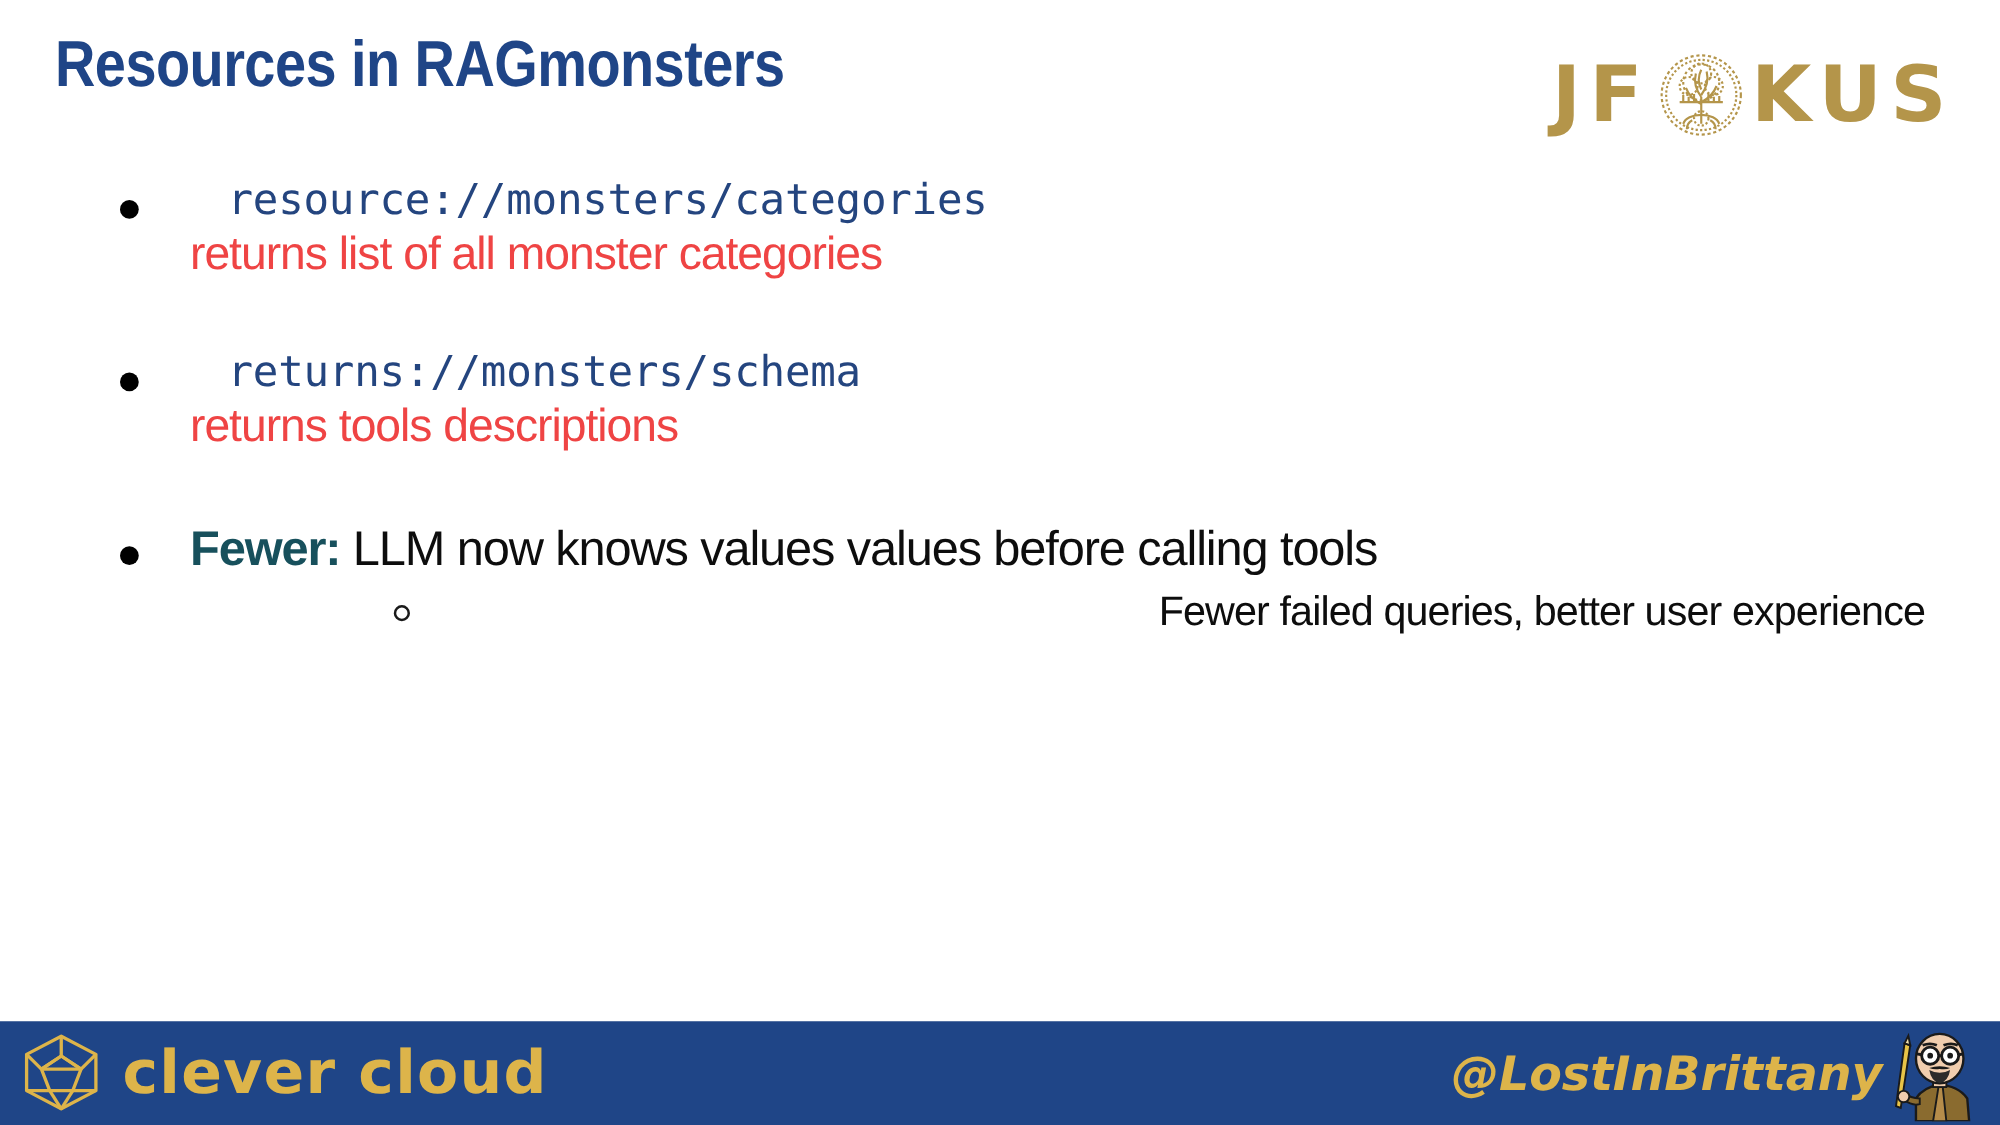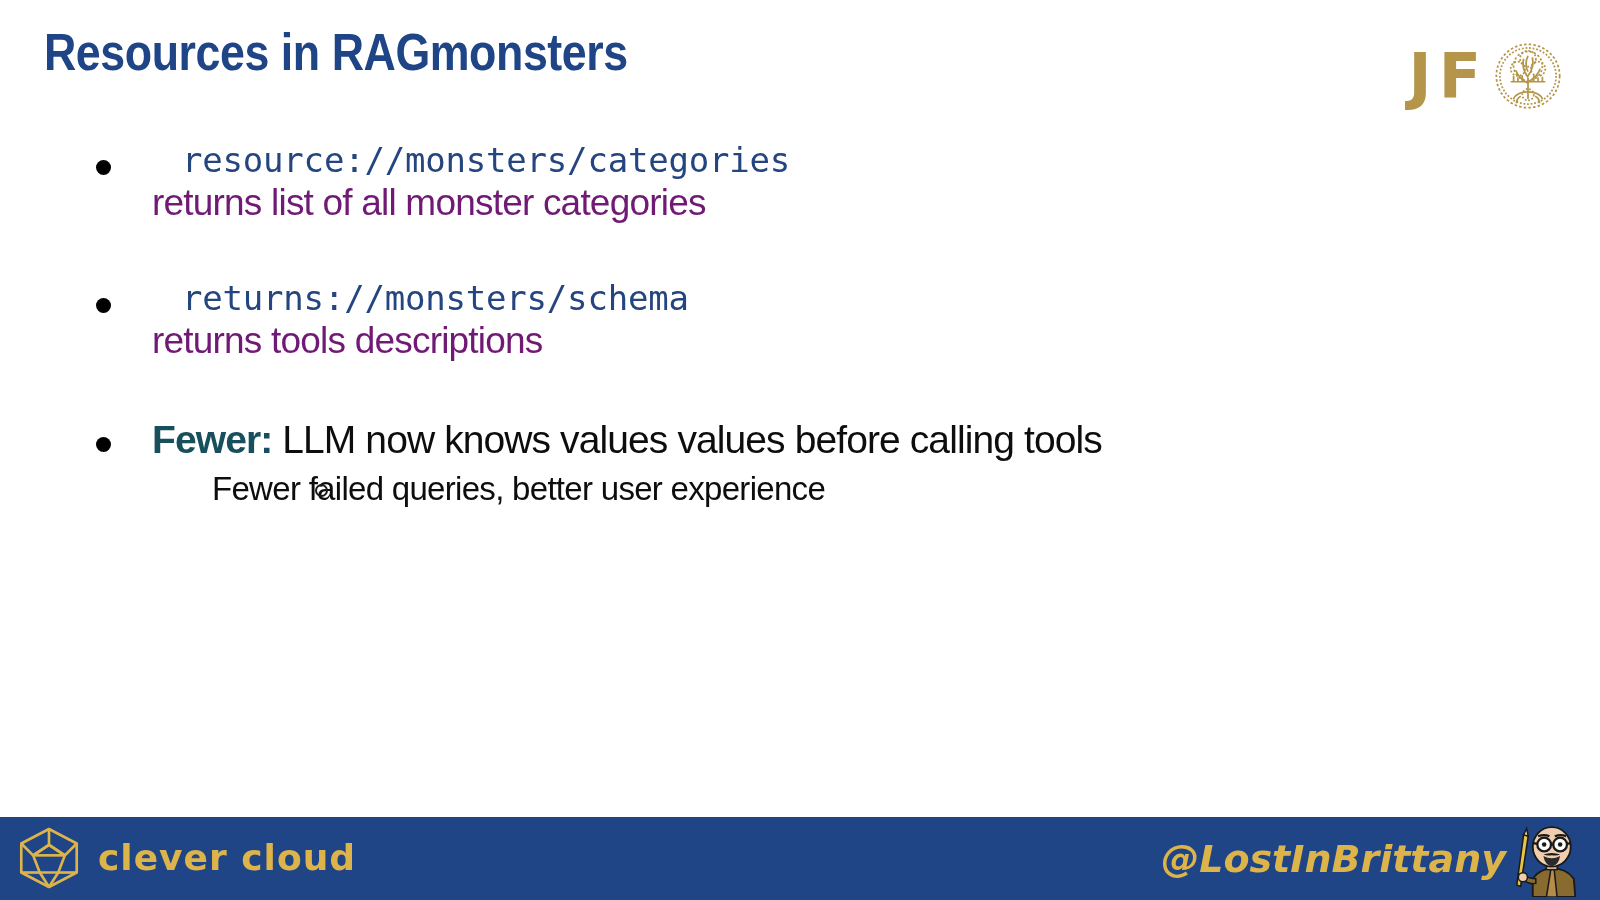--- a/index.html
+++ b/index.html
@@ -96,41 +96,42 @@
     line-height: 1.18;
     color: #24457f;
     letter-spacing: -0.2px;
     white-space: nowrap;
     margin-left: 30px;
   }
   .desc-line {
     font-family: "Liberation Sans", sans-serif;
     font-size: 37px;
     line-height: 1.25;
-    color: #701a75;
+    color: #ef4444;
     letter-spacing: -0.8px;
     white-space: nowrap;
   }
 
   .impact-line {
     font-family: "Liberation Sans", sans-serif;
     font-size: 39px;
     line-height: 1.18;
     color: #0d0d0d;
     letter-spacing: -0.9px;
     white-space: nowrap;
   }
   .impact-label {
     font-weight: bold;
     color: #17505c;
   }
   .sub-block {
     position: relative;
     padding-left: 60px;
     margin-top: 6px;
+    text-align: right;
   }
   .sub-line {
     font-family: "Liberation Sans", sans-serif;
     font-size: 33px;
     line-height: 1.2;
     color: #0d0d0d;
     letter-spacing: -0.7px;
     white-space: nowrap;
   }
 
@@ -147,21 +148,21 @@
     position: absolute;
     left: 16px;
     top: 6px;
     display: flex;
     align-items: center;
     gap: 16px;
   }
   .cc-icon { width: 66px; height: 70px; flex: none; }
   .cc-text {
     font-family: "DejaVu Sans", sans-serif;
-    font-size: 36px;
+    font-size: 48px;
     font-weight: bold;
     color: #ddb44a;
     letter-spacing: 1px;
     line-height: 1;
   }
 
   .handle-wrap {
     position: absolute;
     right: 10px;
     top: 4px;
@@ -208,20 +209,21 @@
         <path d="M30 58 L30 50 M36 58 L36 52 M42 58 L42 49 M58 58 L58 49 M64 58 L64 52 M70 58 L70 51"></path>
         <path d="M50 72 C40 72 32 76 30 82"></path>
         <path d="M50 72 C60 72 68 76 70 82"></path>
         <path d="M40 78 C36 80 34 84 34 88"></path>
         <path d="M60 78 C64 80 66 84 66 88"></path>
         <circle cx="50" cy="76" r="8" stroke-dasharray="2.4 2.4"></circle>
       </g>
     </svg>
   </span>
 
+  <span class="jfokus-letters">KUS</span>
 </div>
 
 <div class="content">
 
   <div class="bullet-block">
     <span class="dot"></span>
     <div class="code-line">resource://monsters/categories</div>
     <div class="desc-line">returns list of all monster categories</div>
   </div>
 

